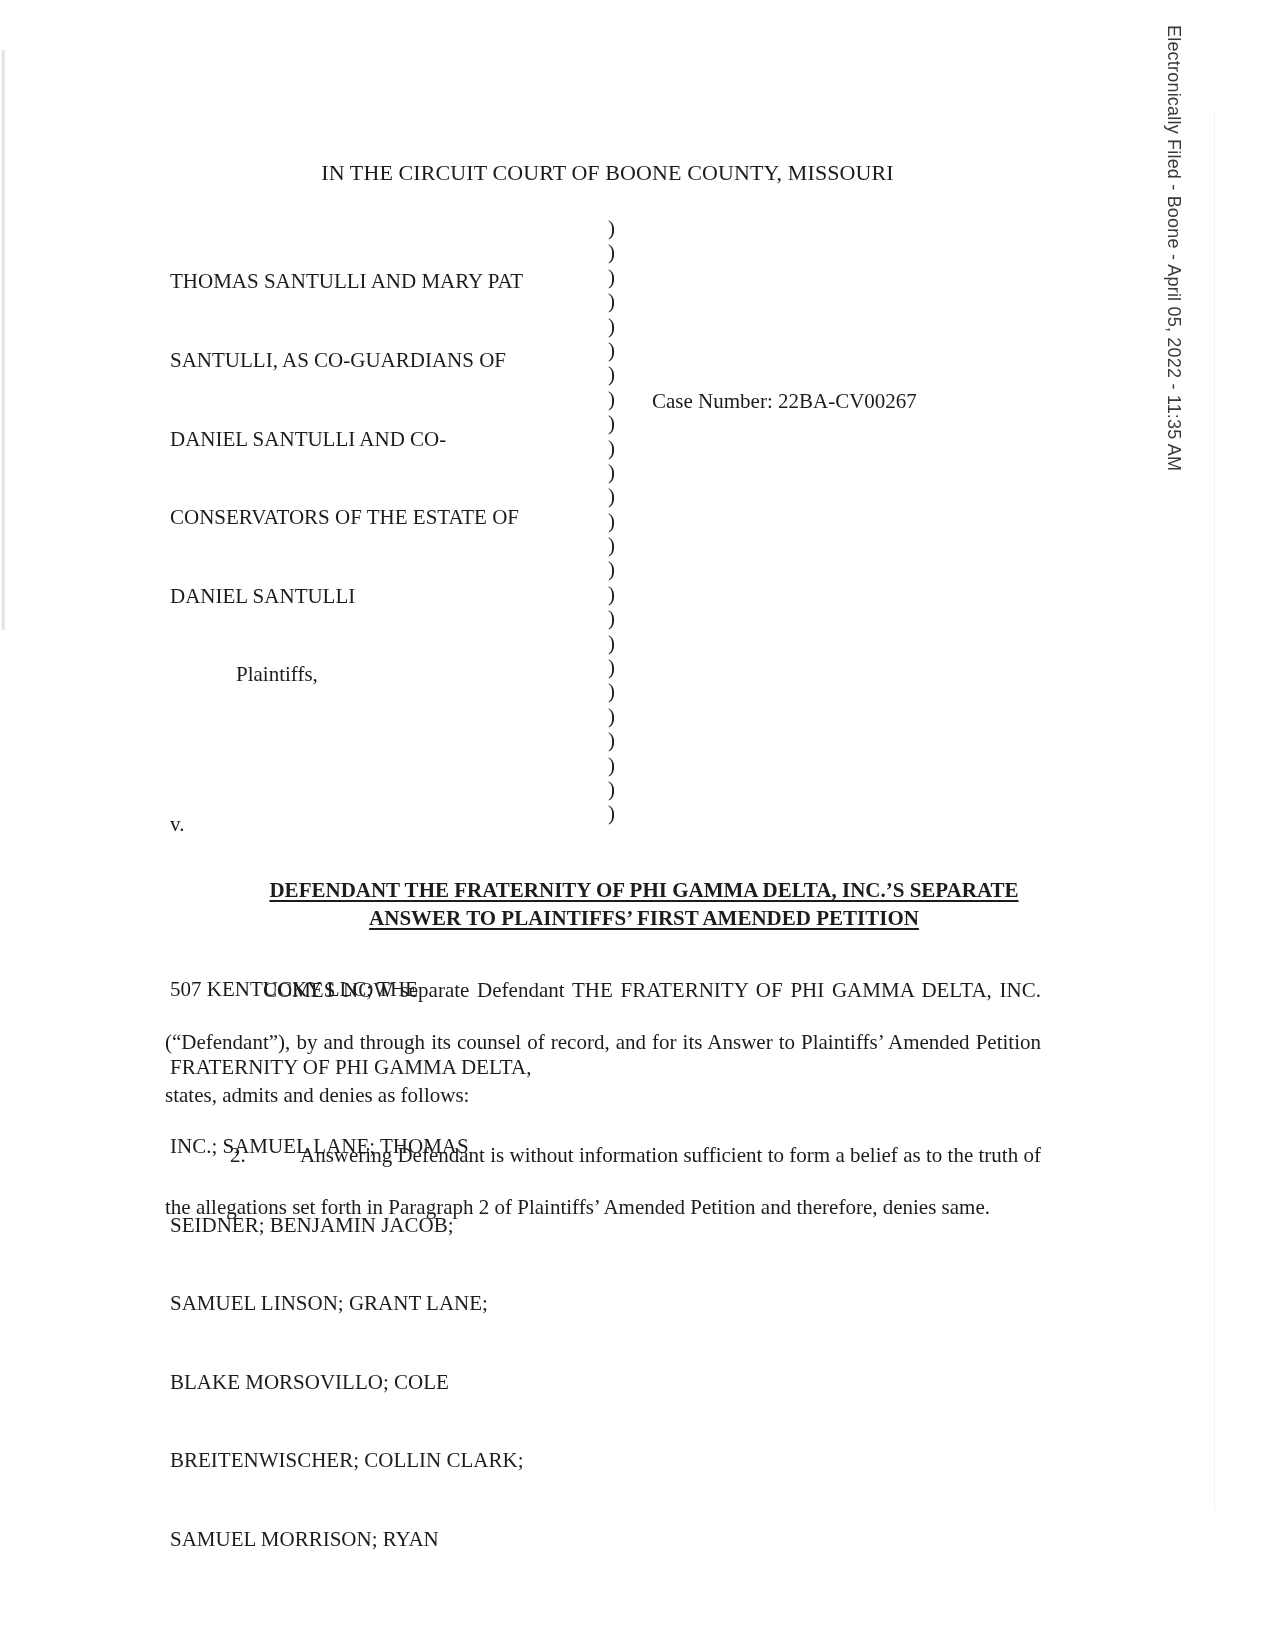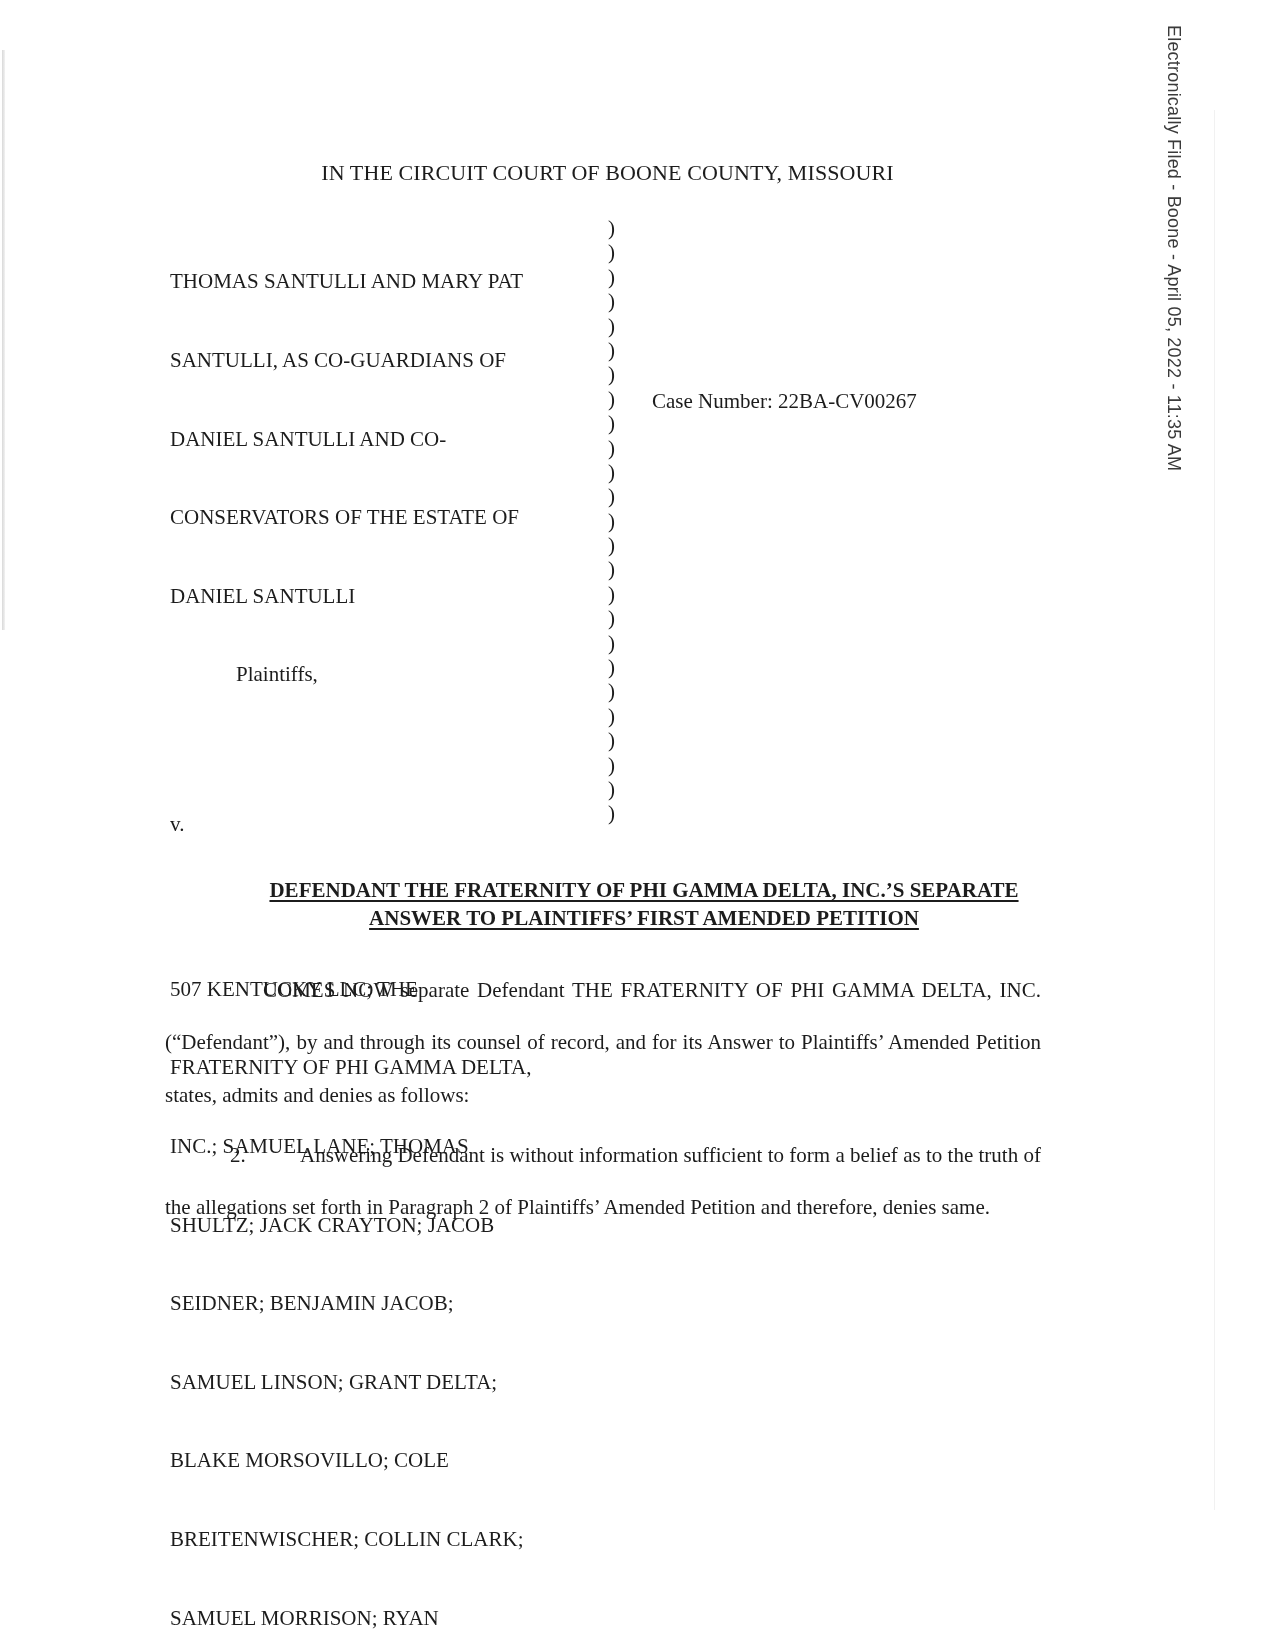--- a/index.html
+++ b/index.html
@@ -140,23 +140,22 @@
     <span class="line">DANIEL SANTULLI AND CO-</span>
     <span class="line">CONSERVATORS OF THE ESTATE OF</span>
     <span class="line">DANIEL SANTULLI</span>
     <span class="line indent">Plaintiffs,</span>
     <span class="line"></span>
     <span class="line" style="position:relative;top:-8px;">v.</span>
     <span class="line"></span>
     <span class="line">507 KENTUCKY LLC; THE</span>
     <span class="line">FRATERNITY OF PHI GAMMA DELTA,</span>
     <span class="line">INC.; SAMUEL LANE; THOMAS</span>
-    <span class="line">SHULTZ; JACK CRAYTON; JACOB</span>
     <span class="line">SEIDNER; BENJAMIN JACOB;</span>
-    <span class="line">SAMUEL LINSON; GRANT DELTA;</span>
+    <span class="line">SAMUEL LINSON; GRANT LANE;</span>
     <span class="line">BLAKE MORSOVILLO; COLE</span>
     <span class="line">BREITENWISCHER; COLLIN CLARK;</span>
     <span class="line">SAMUEL MORRISON; RYAN</span>
     
     
     
     
     
     
   </div>

